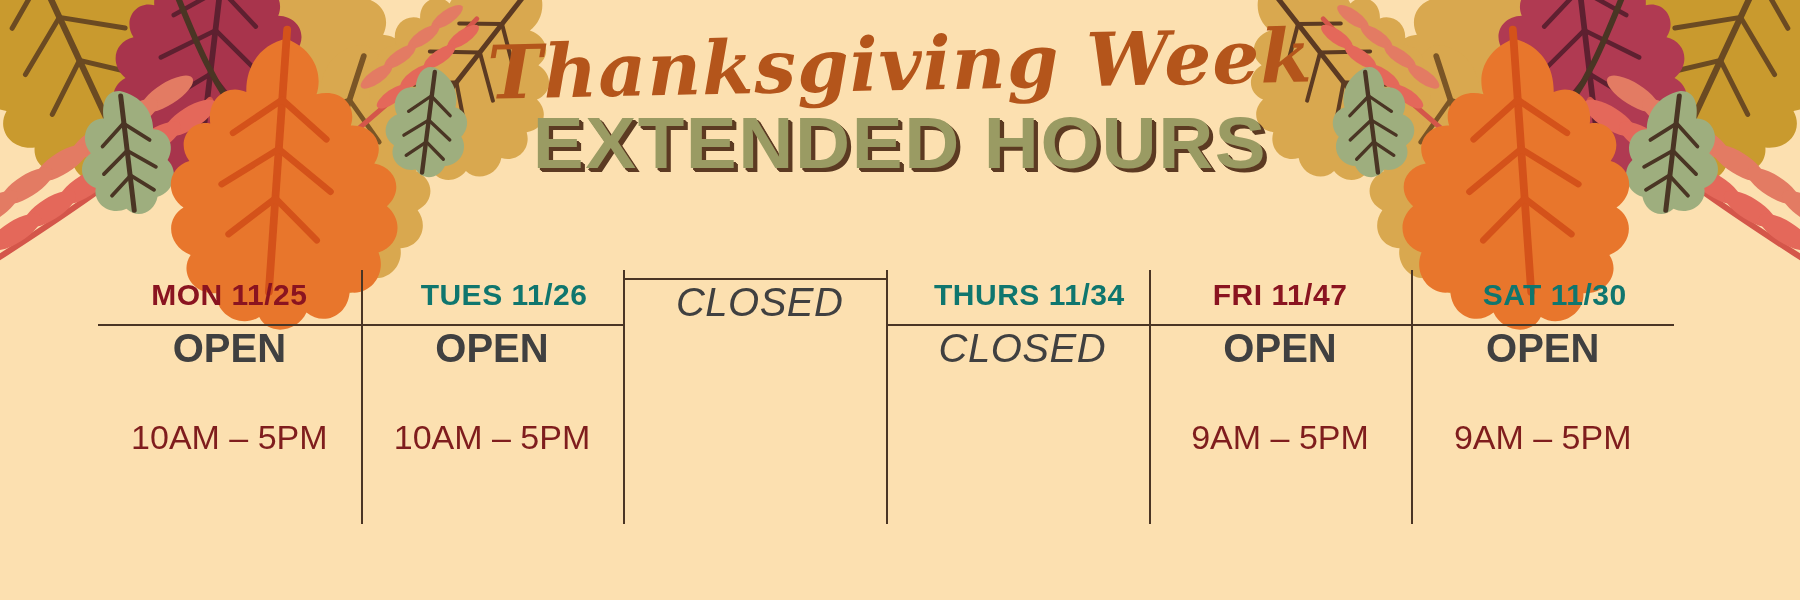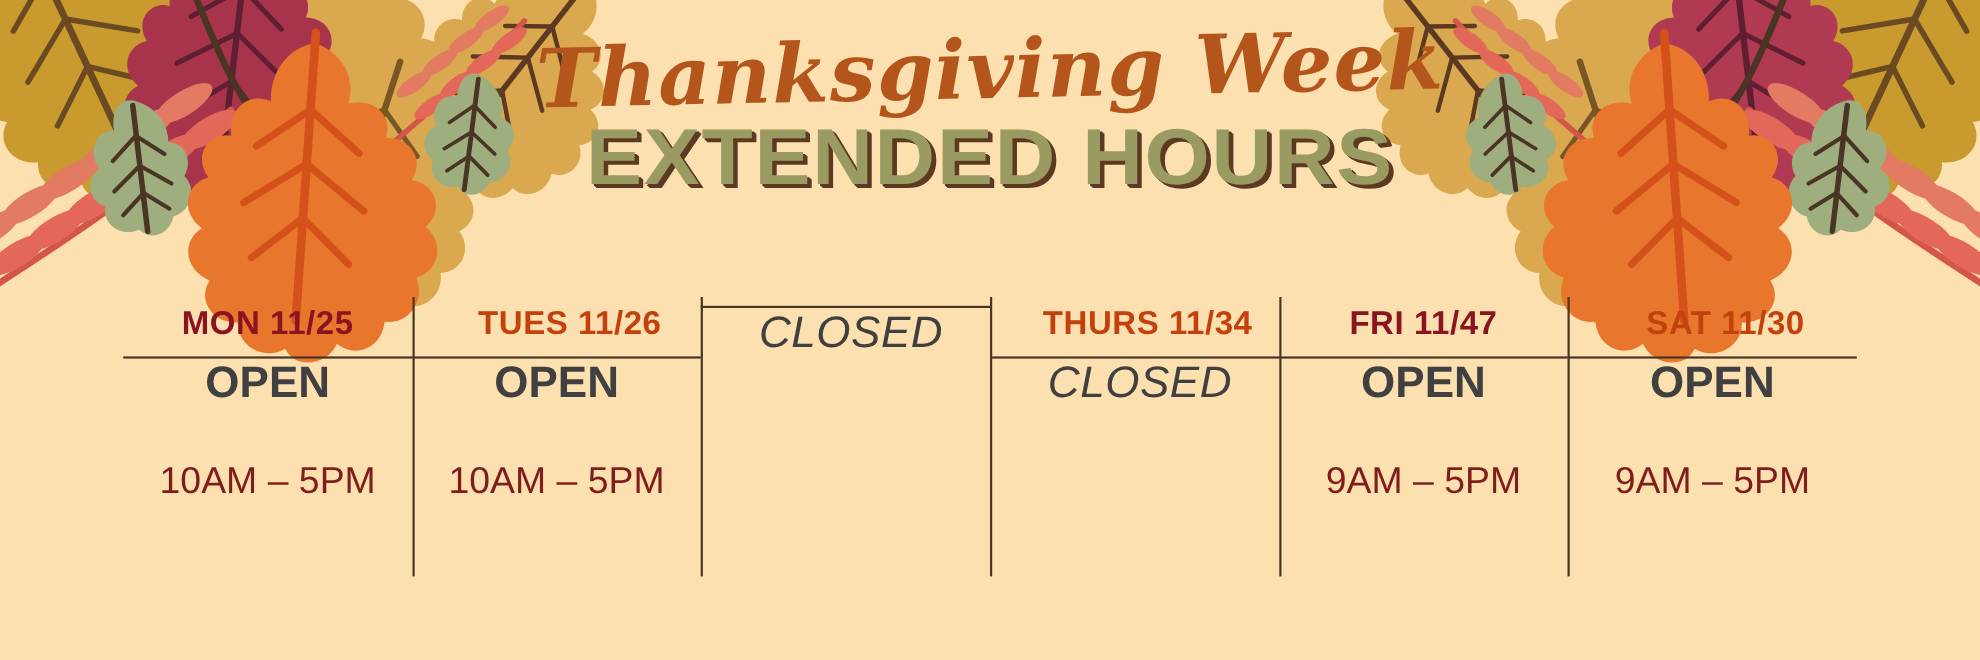--- a/index.html
+++ b/index.html
@@ -63,21 +63,21 @@
       4px 4px 0 #5C3A22,
       3px 3px 0 #5C3A22,
       2px 2px 0 #5C3A22;
     transform: scaleX(1.06);
   }
 
   
   .hours-table {
     position: absolute;
     top: 278px;
-    left: 112px;
+    left: 98px;
     width: 1576px;
     display: flex;
     z-index: 4;
   }
   .day-col {
     flex: 1 1 0;
     position: relative;
     text-align: center;
     padding-bottom: 6px;
   }
@@ -91,21 +91,21 @@
     background: #4A3524;
   }
   .day-header {
     font-size: 30px;
     font-weight: bold;
     letter-spacing: 0.5px;
     padding: 0 0 12px 0;
     white-space: nowrap;
   }
   .day-header.dark { color: #8A1420; }
-  .day-header.light { color: #c2410c; margin-left: 24px; }
+  .day-header.light { color: #0f766e; margin-left: 24px; }
   .header-rule {
     height: 2px;
     background: #4A3524;
     margin: 0;
   }
   .status {
     font-size: 40px;
     color: #404040;
     height: 48px;
     white-space: nowrap;

